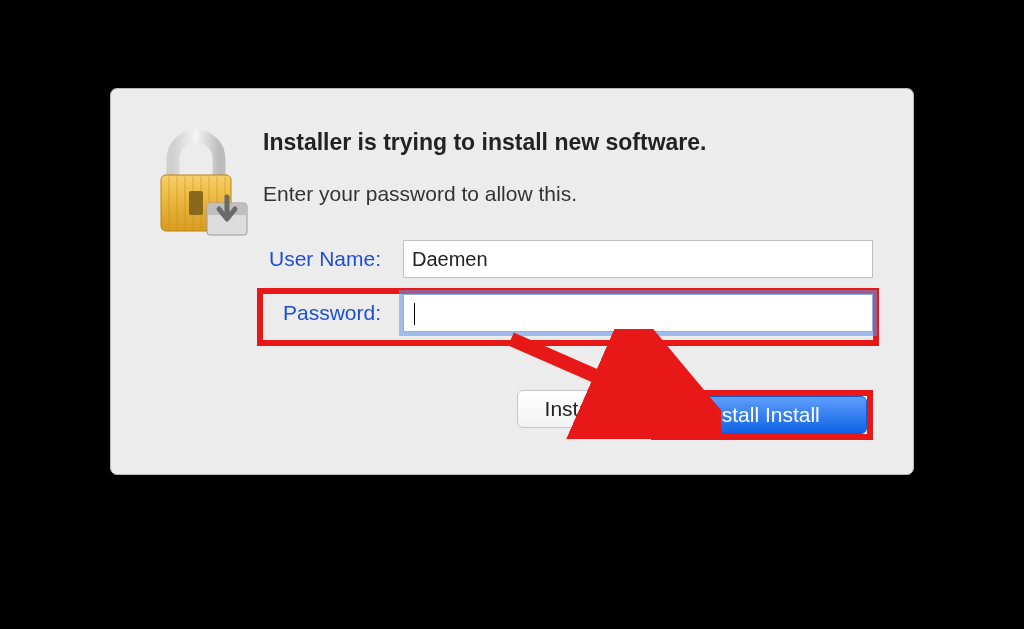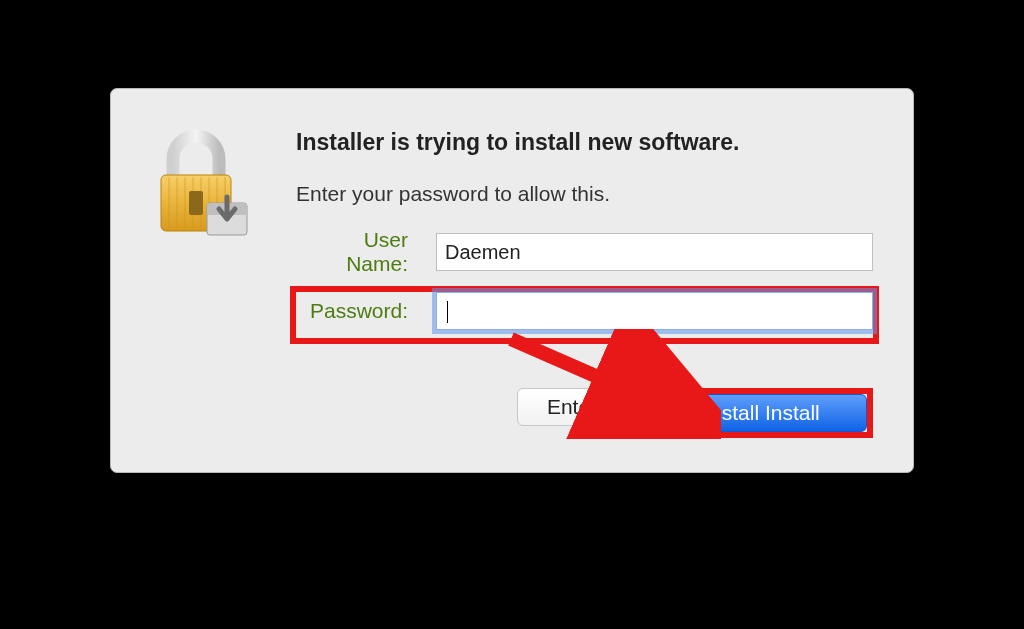--- a/index.html
+++ b/index.html
@@ -17,54 +17,54 @@
       width: 804px;
       background: #ececec;
       border: 1px solid #b8b8b8;
       border-radius: 7px;
       box-shadow: 0 22px 60px rgba(0,0,0,0.55), 0 2px 6px rgba(0,0,0,0.3);
       padding: 40px 40px 34px 40px;
       position: relative;
     }
     .content {
       display: flex;
-      gap: 45px;
+      gap: 12px;
       align-items: flex-start;
     }
     .icon-wrap {
       flex-shrink: 0;
       width: 100px;
       height: 110px;
       position: relative;
     }
     .body {
       flex: 1;
     }
     .heading {
       font-size: 23px;
       font-weight: 700;
       color: #222;
       margin-bottom: 26px;
     }
     .subtext {
       font-size: 21px;
       color: #333;
-      margin-bottom: 22px;
+      margin-bottom: 34px;
     }
     .form-row {
       display: flex;
       align-items: center;
       margin-bottom: 10px;
     }
     .form-label {
       width: 140px;
       text-align: right;
       font-size: 21px;
-      color: #4d7c0f;
-      padding-right: 28px;
+      color: #1d4ed8;
+      padding-right: 22px;
     }
     .text-input {
       flex: 1;
       height: 38px;
       border: 1px solid #bfbfbf;
       background: #fff;
       font-size: 20px;
       padding: 0 8px;
       font-family: inherit;
       color: #222;
@@ -195,21 +195,21 @@
         <div class="hl-box"></div>
         <div class="form-row" style="margin-bottom:8px">
           <div class="form-label">Password:</div>
           <div class="text-input focused" style="position:relative">
             <span class="caret"></span>
           </div>
         </div>
       </div>
 
       <div class="button-row">
-        <button class="btn btn-secondary">Enter</button>
+        <button class="btn btn-secondary">Install</button>
         <div class="btn-primary-wrap">
           <div class="btn-primary-hl"></div>
           <button class="btn btn-primary">Install Install</button>
         </div>
       </div>
     </div>
   </div>
 
   <svg class="arrow" style="left:390px; top:240px;" width="220" height="110">
     <defs>

